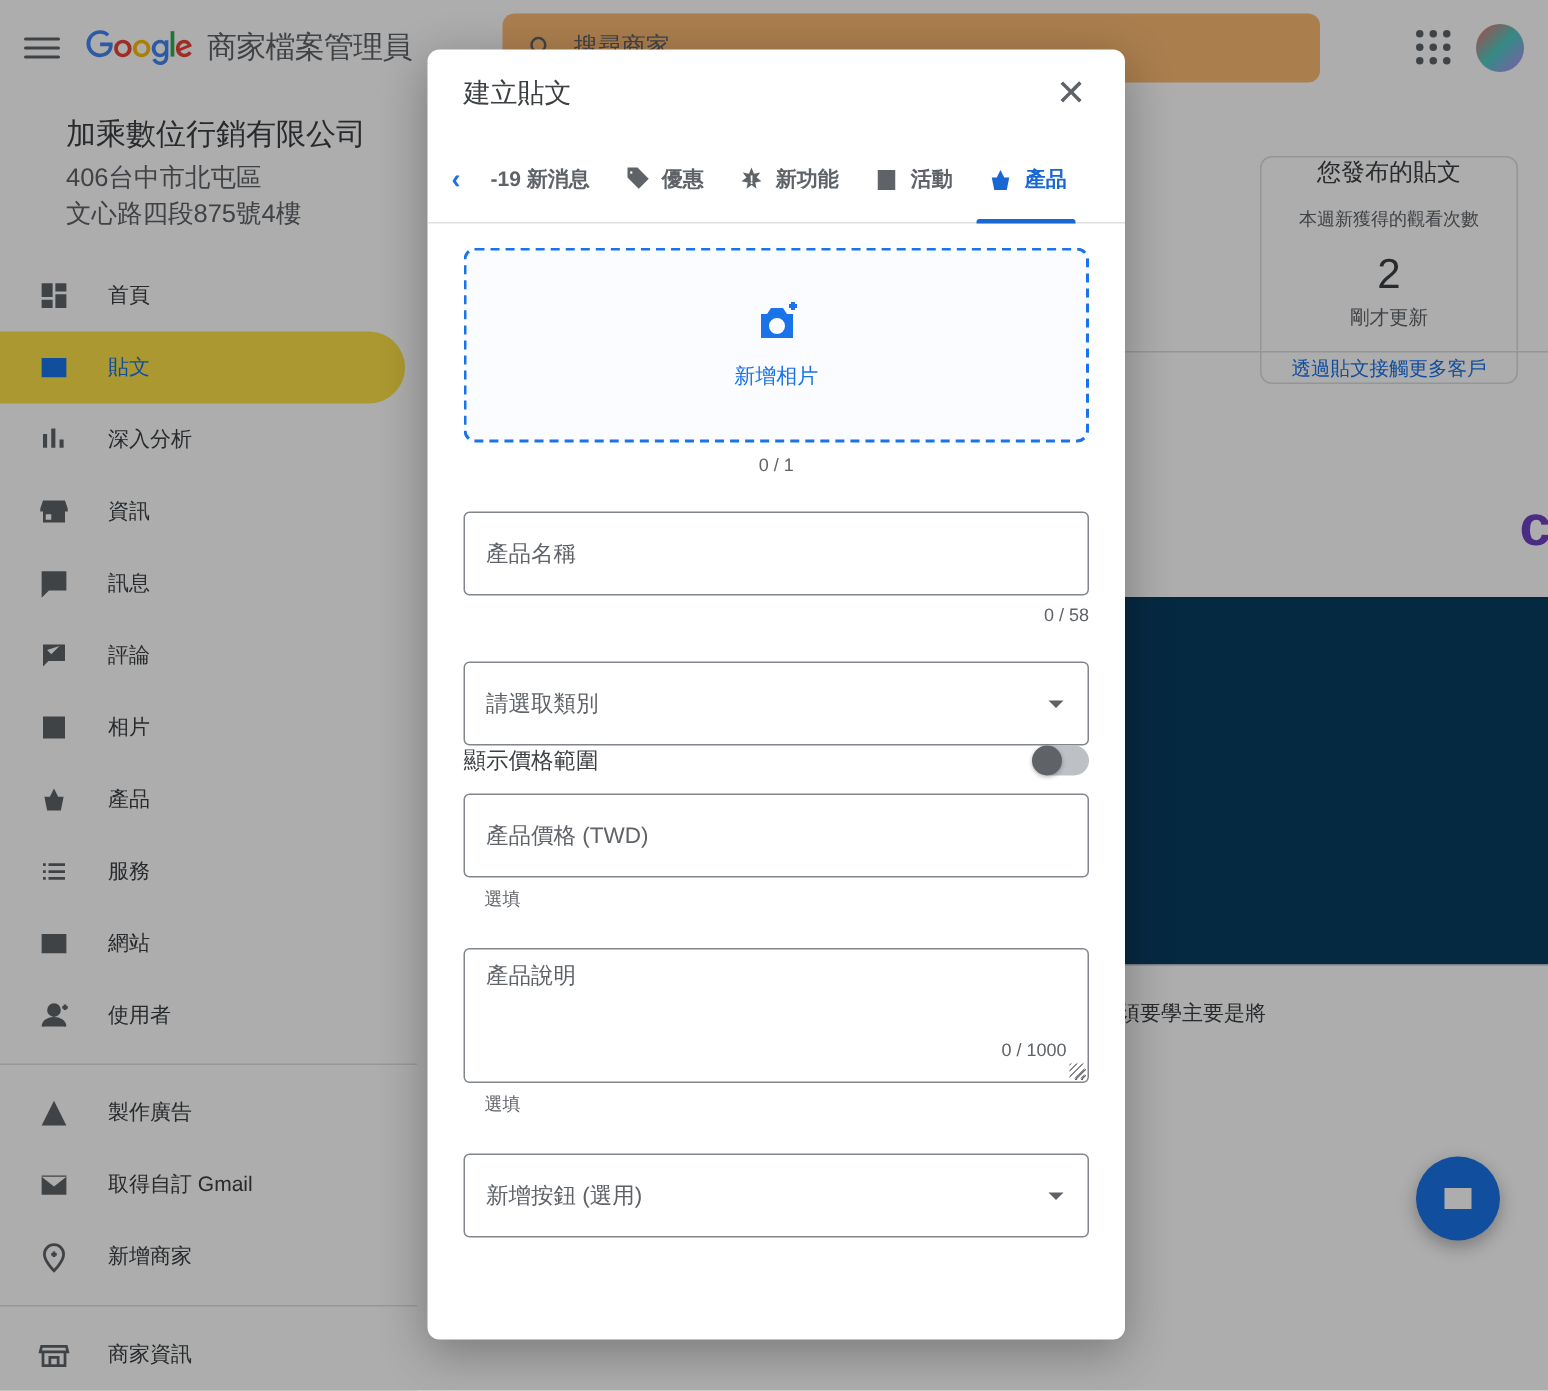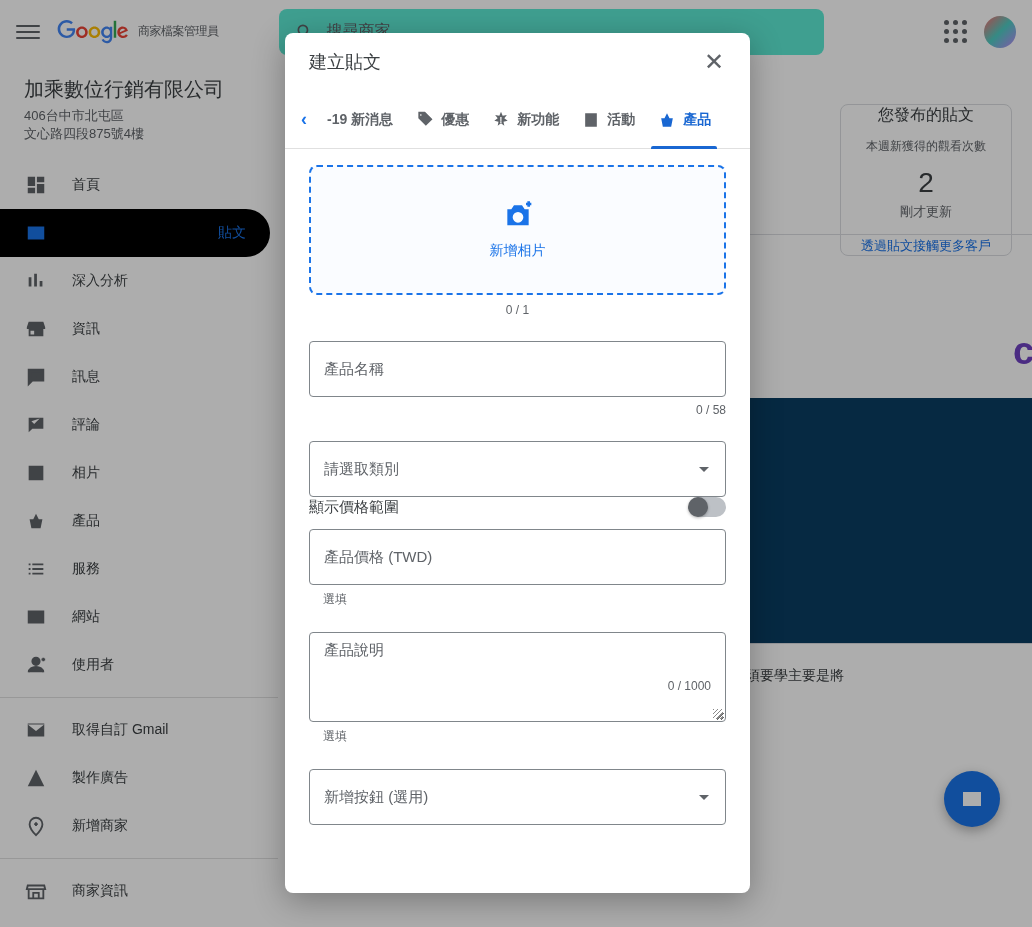--- a/index.html
+++ b/index.html
@@ -3,36 +3,36 @@
 <meta charset="utf-8">
 <style>
 * { box-sizing: border-box; margin: 0; padding: 0; font-family: Arial, "Microsoft JhengHei", sans-serif; }
 body { width: 1032px; height: 927px; overflow: hidden; background: #fff; position: relative; }
 
 
 .header { height: 64px; display: flex; align-items: center; padding: 0 16px; border-bottom: 1px solid transparent; }
 .menu-icon { width: 24px; height: 24px; display: flex; flex-direction: column; justify-content: center; gap: 4px; margin-right: 16px; cursor: pointer; }
 .menu-icon span { height: 2px; background: #5f6368; border-radius: 1px; }
 .logo-g { display: flex; align-items: center; margin-right: 8px; }
-.logo-text { color: #5f6368; font-size: 12px; letter-spacing: -0.5px; }
-.search-box { flex: 1; max-width: 545px; height: 46px; margin-left: 60px; background: #5eead4; border-radius: 8px; display: flex; align-items: center; padding: 0 16px; color: #5f6368; }
+.logo-text { color: #5f6368; font-size: 20px; letter-spacing: -0.5px; }
+.search-box { flex: 1; max-width: 545px; height: 46px; margin-left: 60px; background: #fdba74; border-radius: 8px; display: flex; align-items: center; padding: 0 16px; color: #5f6368; }
 .search-box svg { margin-right: 12px; }
 .header-right { margin-left: auto; display: flex; align-items: center; gap: 16px; }
 .apps-icon { width: 24px; height: 24px; display: grid; grid-template-columns: repeat(3, 1fr); gap: 3px; cursor: pointer; }
 .apps-icon span { background: #5f6368; border-radius: 50%; width: 5px; height: 5px; }
 .avatar { width: 32px; height: 32px; border-radius: 50%; background: linear-gradient(135deg, #ff6b6b, #4ecdc4, #c084fc); cursor: pointer; }
 
 
 .layout { display: flex; height: calc(100% - 64px); }
 .sidebar { width: 278px; overflow-y: auto; }
-.business-info { padding: 12px 24px 18px; }
+.business-info { padding: 12px 24px 18px; margin-left: 20px; }
 .biz-name { font-size: 20px; color: #3c4043; margin-bottom: 4px; }
-.biz-addr { font-size: 13px; color: #5f6368; line-height: 1.4; }
+.biz-addr { font-size: 17px; color: #5f6368; line-height: 1.4; }
 .nav-item { height: 48px; display: flex; align-items: center; padding: 0 24px; color: #3c4043; font-size: 14px; cursor: pointer; border-radius: 0 24px 24px 0; margin-right: 8px; }
-.nav-item.active { background: #000000; color: #1a73e8; justify-content: space-between; }
+.nav-item.active { background: #fde047; color: #1a73e8; }
 .nav-item .nav-icon { width: 24px; height: 24px; margin-right: 24px; display: flex; align-items: center; justify-content: center; }
 .nav-sep { height: 1px; background: #e0e0e0; margin: 8px 0; }
 
 
 .main { flex: 1; background: #fff; position: relative; padding: 24px; }
 .posts-card-bg { position: absolute; right: 20px; top: 40px; width: 172px; border: 1px solid #dadce0; border-radius: 8px; text-align: center; }
 .posts-title { font-size: 16px; color: #3c4043; margin-bottom: 12px; }
 .posts-sub { font-size: 12px; color: #5f6368; margin-bottom: 12px; }
 .posts-num { font-size: 28px; color: #3c4043; margin-bottom: 4px; }
 .posts-upd { font-size: 13px; color: #5f6368; margin-bottom: 16px; }
@@ -70,21 +70,21 @@
 .helper { font-size: 12px; color: #5f6368; margin-top: 6px; padding-left: 14px; }
 .counter-inline { text-align: right; font-size: 12px; color: #5f6368; margin-top: 6px; }
 
 .toggle-row { display: flex; align-items: center; justify-content: space-between; margin-bottom: 12px; }
 .toggle-label { font-size: 15px; color: #3c4043; }
 .toggle { width: 36px; height: 20px; background: #bdc1c6; border-radius: 10px; position: relative; cursor: pointer; }
 .toggle::before { content: ''; width: 20px; height: 20px; background: #5f6368; border-radius: 50%; position: absolute; left: -2px; top: 0; box-shadow: 0 1px 3px rgba(0,0,0,0.3); }
 
 .textarea-box { border: 1px solid #80868b; border-radius: 4px; padding: 8px 14px; position: relative; resize: vertical; overflow: hidden; min-height: 90px; }
 .textarea-box .ta-label { color: #5f6368; font-size: 15px; }
-.textarea-box .ta-count { position: absolute; right: 14px; bottom: 28px; font-size: 12px; color: #5f6368; }
+.textarea-box .ta-count { position: absolute; right: 14px; bottom: 14px; font-size: 12px; color: #5f6368; }
 .textarea-box::after { content: ''; position: absolute; right: 2px; bottom: 2px; width: 10px; height: 10px; background: repeating-linear-gradient(135deg, #888 0 1px, transparent 1px 3px); }
 
 
 .fab { position: absolute; right: 32px; bottom: 100px; width: 56px; height: 56px; border-radius: 50%; background: #1a73e8; display: flex; align-items: center; justify-content: center; box-shadow: 0 4px 12px rgba(0,0,0,0.3); z-index: 40; cursor: pointer; }
 
 
 .svg-icon-color { fill: #5f6368; }
 .active .svg-icon-color { fill: #1a73e8; }
 </style>
 </head>
@@ -222,32 +222,32 @@
           <svg width="22" height="22" viewBox="0 0 24 24">
             <path class="svg-icon-color" d="M12 12a4 4 0 100-8 4 4 0 000 8zM4 20c0-4 4-6 8-6s8 2 8 6M18 6h4M20 4v4" fill="none" stroke="#5f6368" stroke-width="2"></path>
           </svg>
         </span>
       <span>使用者</span>
     </div>
     <div class="nav-sep"></div>
     <div class="nav-item">
       <span class="nav-icon">
           <svg width="22" height="22" viewBox="0 0 24 24">
+            <path class="svg-icon-color" d="M12 3l9 18H3z"></path>
+          </svg>
+        </span>
+      <span>製作廣告</span>
+    </div>
+    <div class="nav-item">
+      <span class="nav-icon">
+          <svg width="22" height="22" viewBox="0 0 24 24">
             <path class="svg-icon-color" d="M3 5h18v14H3zM3 6l9 7 9-7"></path>
           </svg>
         </span>
       <span>取得自訂 Gmail</span>
-    </div>
-    <div class="nav-item">
-      <span class="nav-icon">
-          <svg width="22" height="22" viewBox="0 0 24 24">
-            <path class="svg-icon-color" d="M12 3l9 18H3z"></path>
-          </svg>
-        </span>
-      <span>製作廣告</span>
     </div>
     <div class="nav-item">
       <span class="nav-icon">
           <svg width="22" height="22" viewBox="0 0 24 24">
             <path fill="none" stroke="#5f6368" stroke-width="2" d="M12 22s7-7 7-12a7 7 0 10-14 0c0 5 7 12 7 12zM12 12v-4M10 10h4"></path>
           </svg>
         </span>
       <span>新增商家</span>
     </div>
     <div class="nav-sep"></div>

